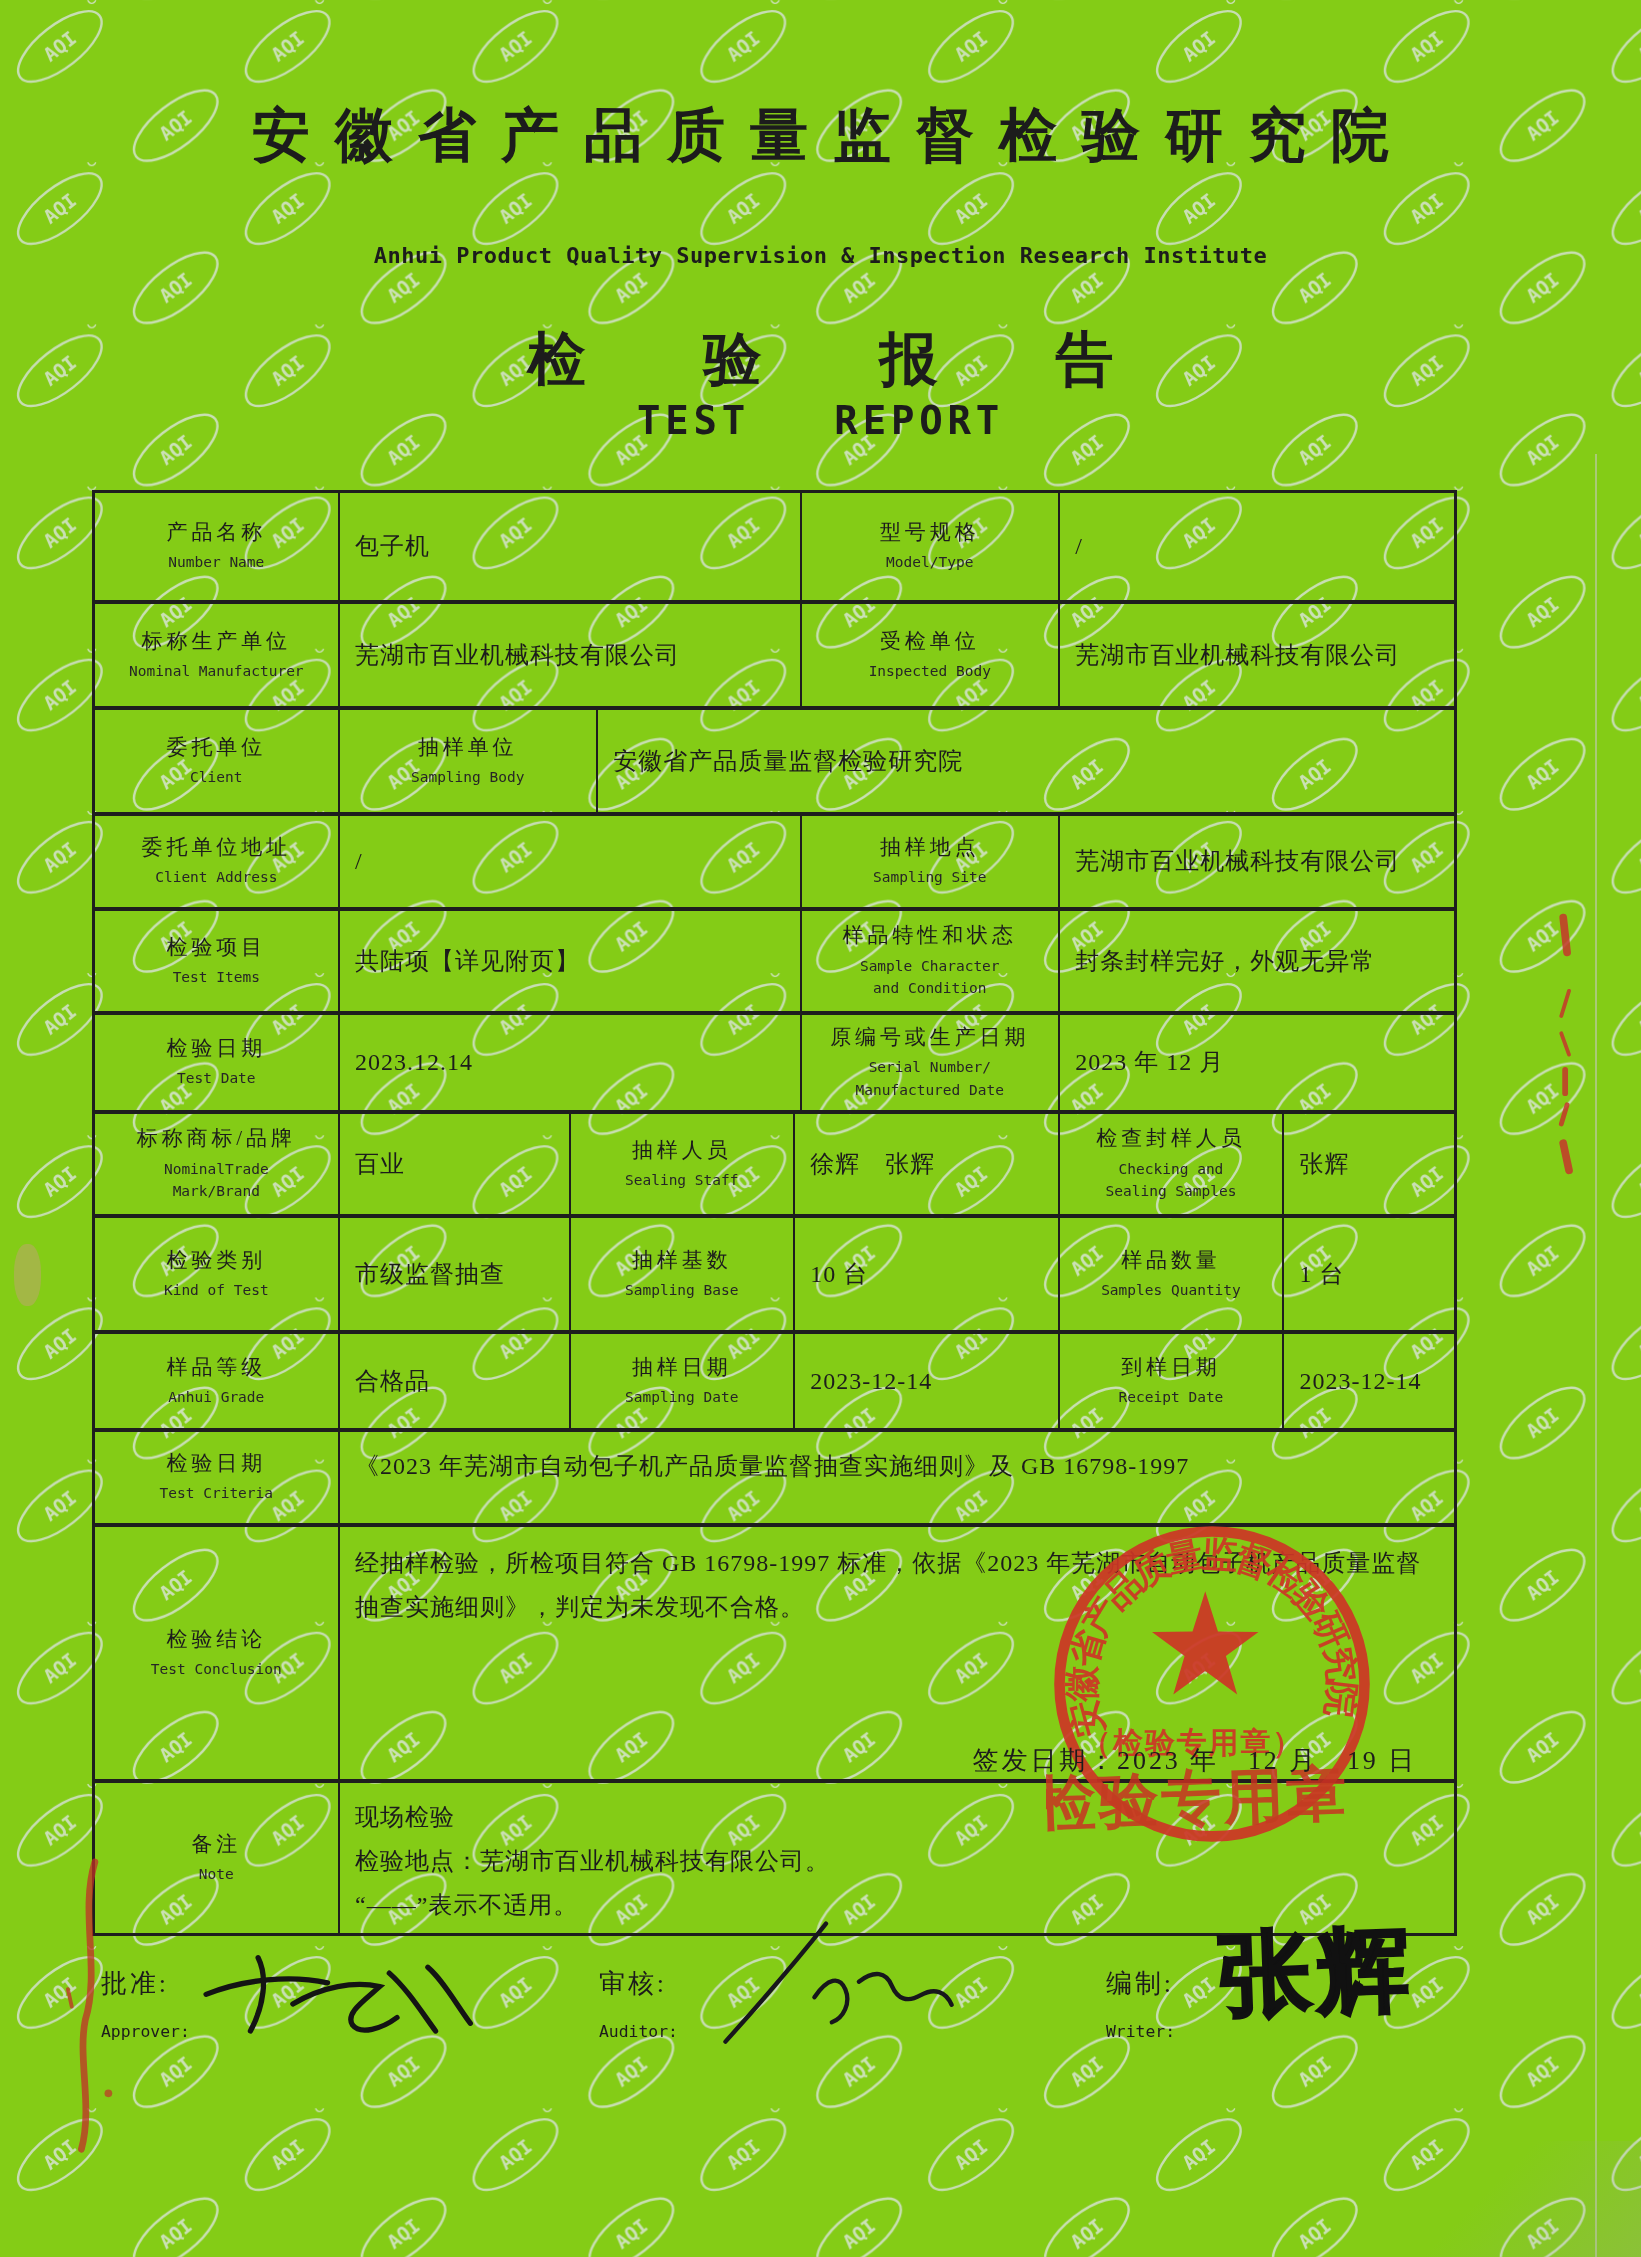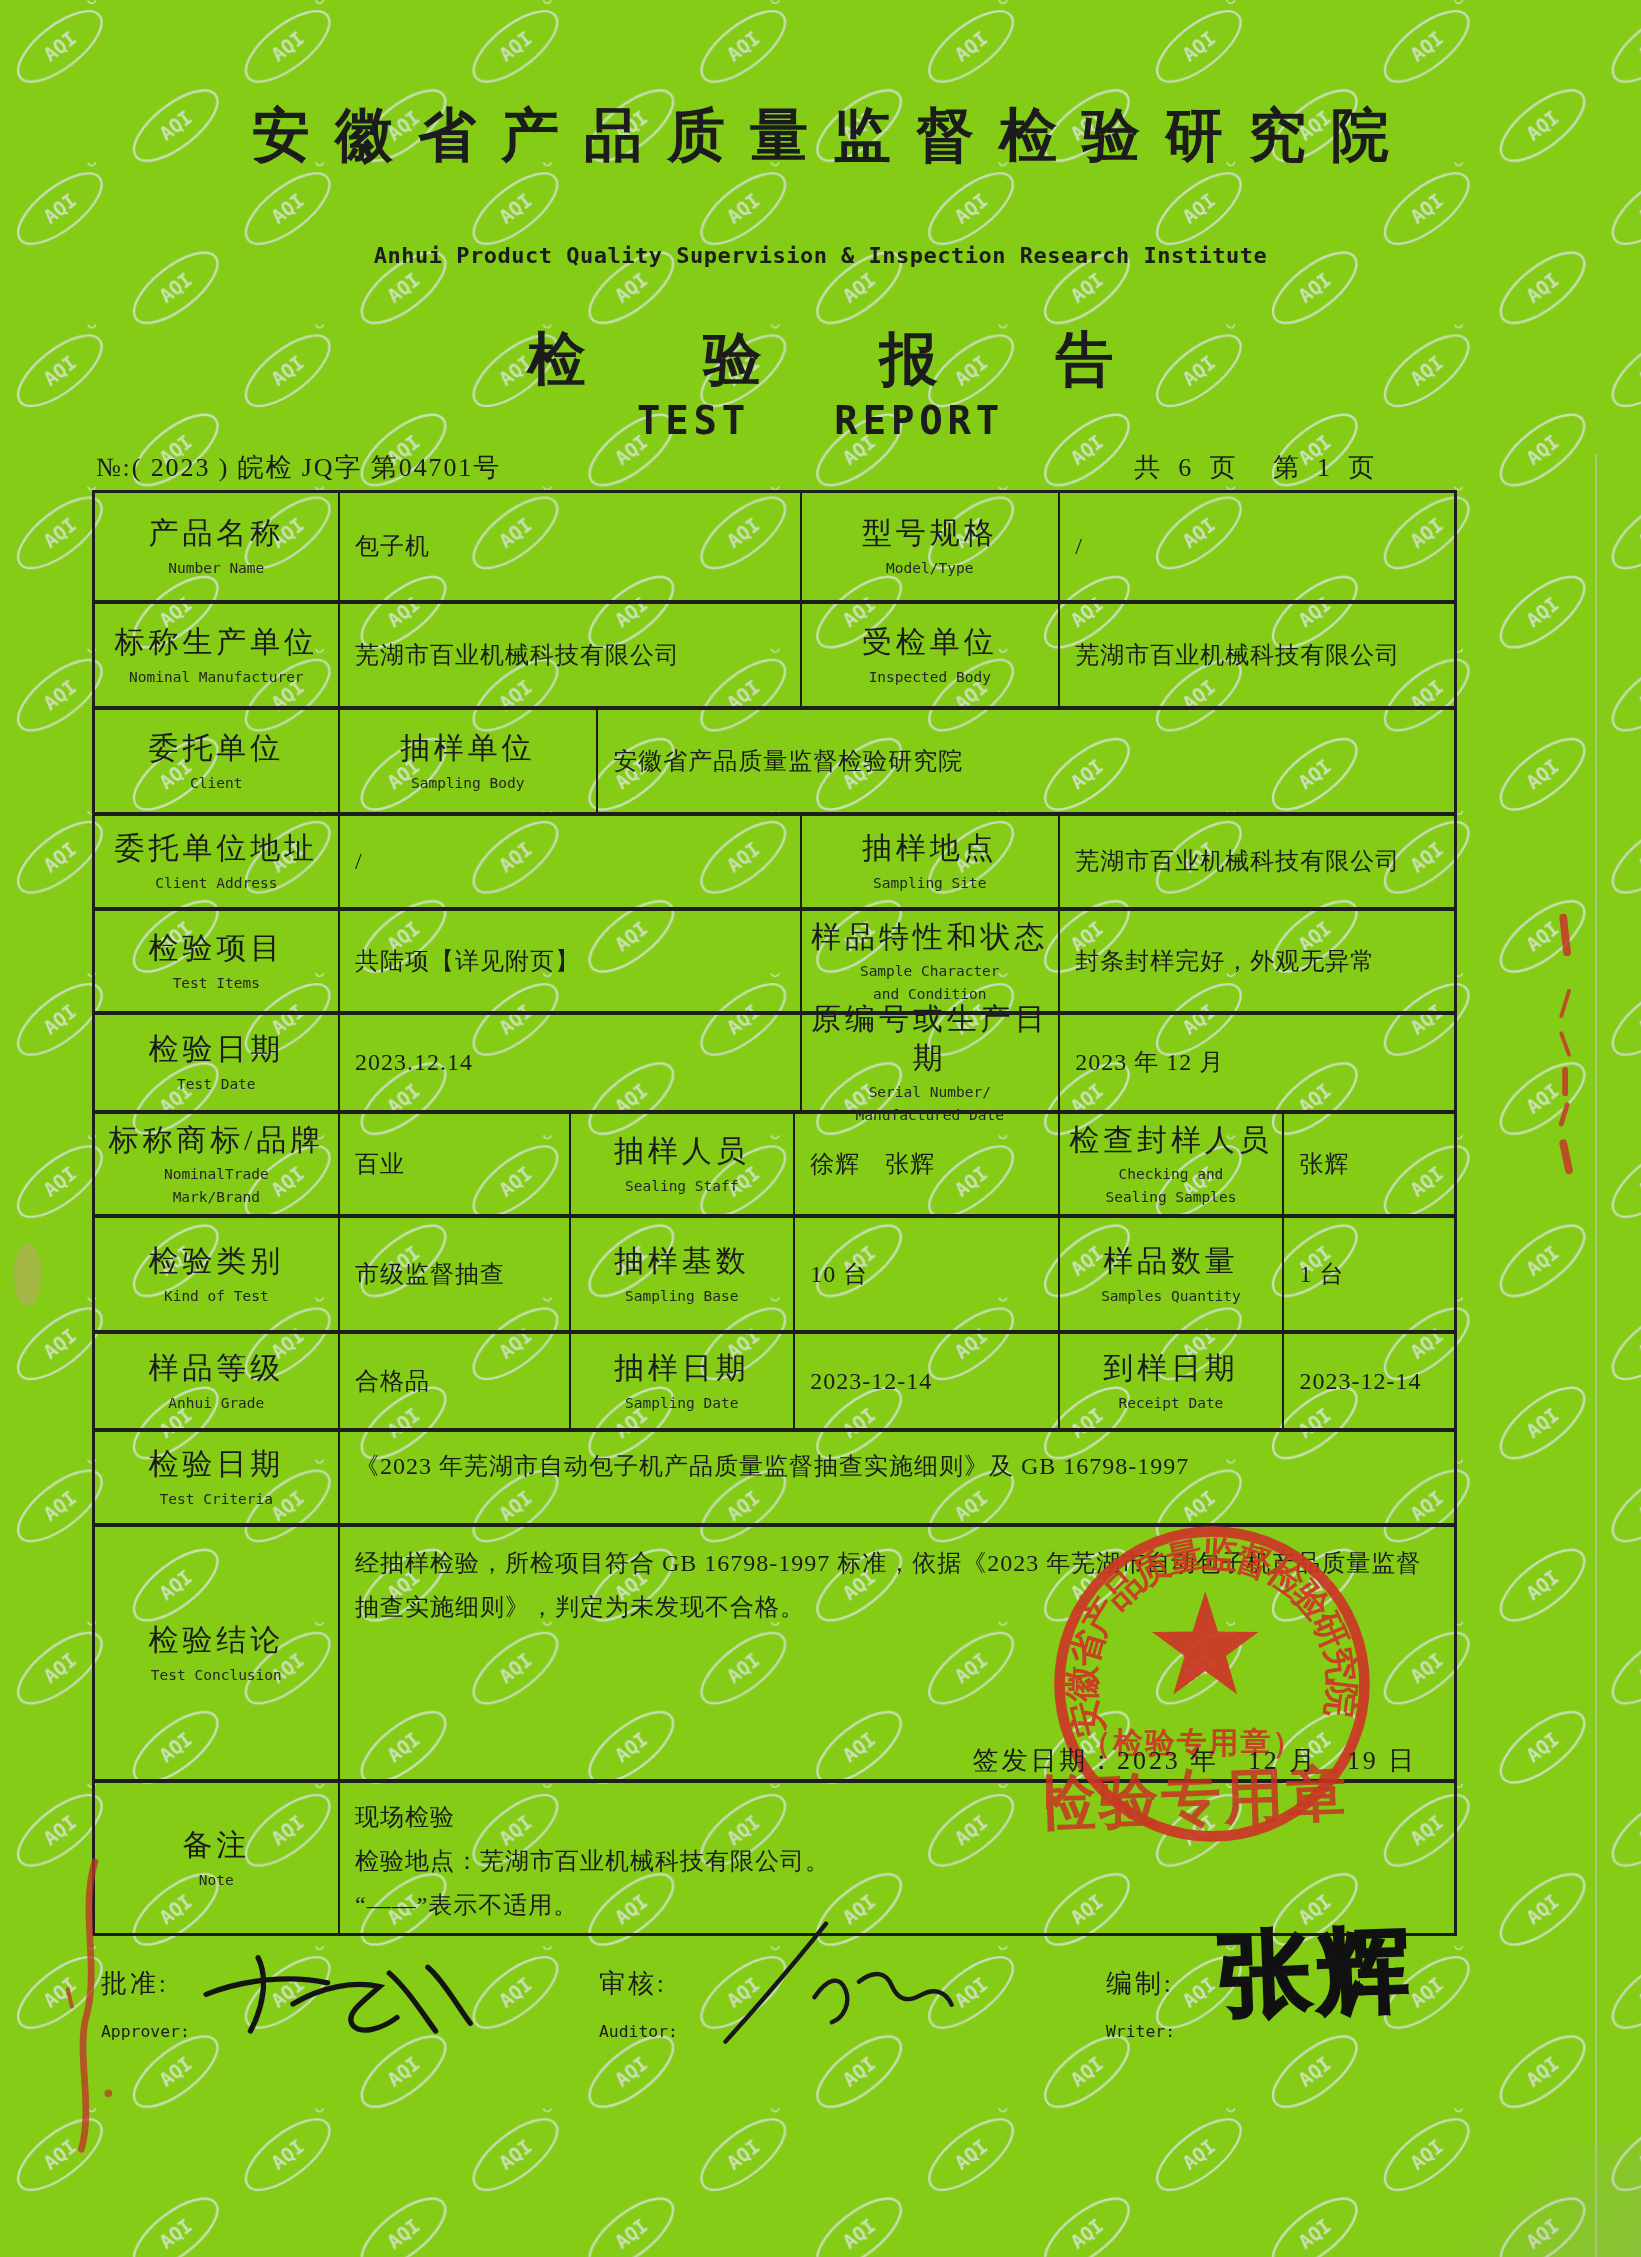--- a/index.html
+++ b/index.html
@@ -37,21 +37,21 @@
   
   #tbl{
     position:absolute;left:92px;top:490px;width:1365px;
     border:3.9px solid #1e1e1e;box-sizing:border-box;background:transparent;
   }
   .trow{display:flex;border-bottom:4.8px solid #1e1e1e;box-sizing:border-box;}
   .trow:last-child{border-bottom:none;}
   .c{border-right:2.9px solid #1e1e1e;box-sizing:border-box;position:relative;}
   .c:last-child{border-right:none;}
   .lblc{display:flex;flex-direction:column;align-items:center;justify-content:center;gap:4.8px;text-align:center;}
-  .lbl-cn{font-size:30px;letter-spacing:3.9px;white-space:pre-line;line-height:1.3;}
+  .lbl-cn{font-size:21px;letter-spacing:3.9px;white-space:pre-line;line-height:1.3;}
   .lbl-en{
     font-family:"DejaVu Sans Mono","Liberation Mono",monospace;
     font-size:14.5px;color:#262626;white-space:pre-line;line-height:1.55;letter-spacing:0;
   }
   .valc{display:flex;align-items:center;}
   .val{font-size:24px;letter-spacing:1px;padding:0 9.7px 0 15.4px;white-space:pre-line;line-height:1.85;}
   .top-align{align-items:flex-start;}
   .top-align .val{padding-top:11.6px;}
   .w18{width:18%;} .w34{width:34%;} .w19{width:19%;} .w29{width:29%;}
   .w17{width:17%;} .w165{width:16.5%;} .w195{width:19.5%;} .w125{width:12.5%;}
@@ -103,24 +103,20 @@
     <rect width="1700" height="2338" fill="url(#wm)" opacity="0.75"></rect>
   </svg>
 
   <div id="content">
 
     <div class="institute-cn">安徽省产品质量监督检验研究院</div>
     <div class="institute-en">Anhui Product Quality Supervision &amp; Inspection Research Institute</div>
     <div class="report-title">检验报告</div>
     <div class="report-title-en">TEST REPORT</div>
 
-    <div class="no-line">
-      <span class="report-no">№:( 2023 ) 皖检 JQ字 第04701号</span>
-      <span class="pagination">共 6 页　第 1 页</span>
-    </div>
 
     <div id="tbl">
 
       <div class="trow" style="height:111px;">
         <div class="c lblc w18">
           <div class="lbl-cn">产品名称</div>
           <div class="lbl-en">Number Name</div>
         </div>
         <div class="c valc w34">
             <div class="val">包子机</div>

